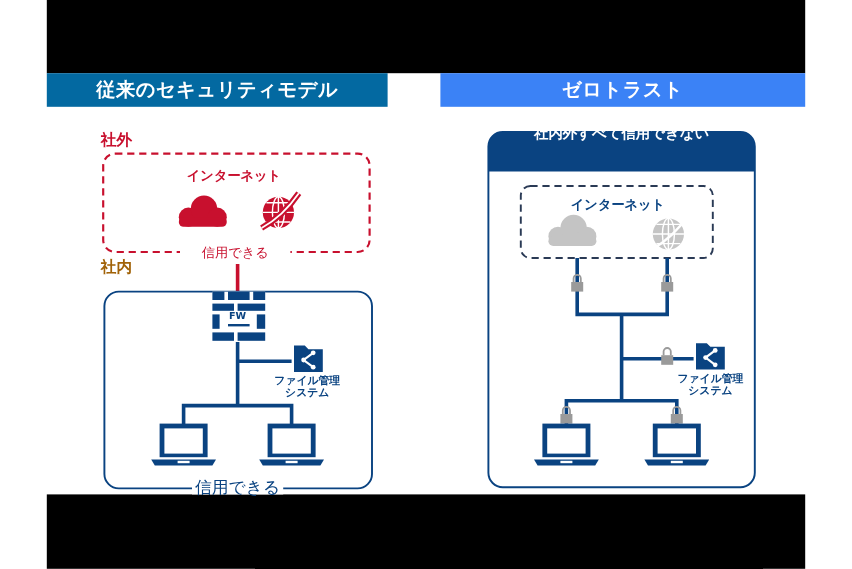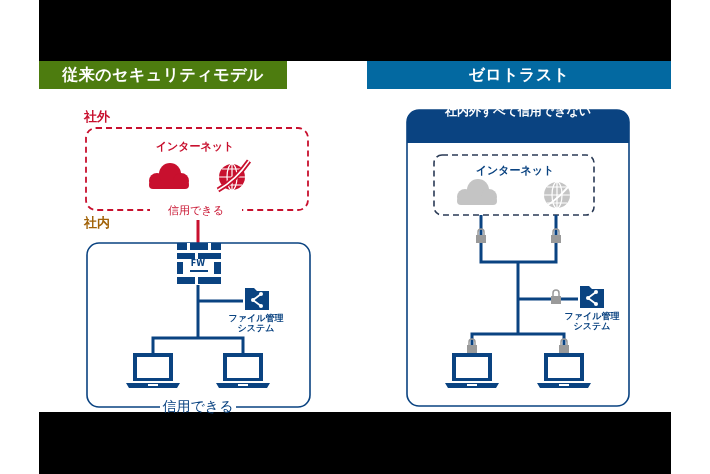--- a/index.html
+++ b/index.html
@@ -9,22 +9,22 @@
   .lbl{position:absolute;font-weight:bold;font-size:13px;}
   .txt{position:absolute;font-weight:bold;white-space:nowrap;text-align:center;}
   svg{position:absolute;left:0;top:0;}
 </style>
 </head>
 <body>
 
 <div class="black" style="left:39px;top:0;width:632px;height:61px;"></div>
 <div class="black" style="left:39px;top:412px;width:632px;height:62px;"></div>
 
-<div class="hdr" style="left:39px;width:248px;background:#4d7c0f;">従来のセキュリティモデル</div>
-<div class="hdr" style="left:367px;width:304px;background:#0369a1;">ゼロトラスト</div>
+<div class="hdr" style="left:39px;width:284px;background:#0369a1;">従来のセキュリティモデル</div>
+<div class="hdr" style="left:367px;width:304px;background:#3b82f6;">ゼロトラスト</div>
 
 <svg width="710" height="474">
   <defs>
     <g id="laptop">
       <rect x="-20" y="-22" width="40" height="28" fill="#0a4381"></rect>
       <rect x="-16" y="-18" width="32" height="21" fill="#fff"></rect>
       <path d="M-27 8 L27 8 L24 13 L-24 13 Z" fill="#0a4381"></path>
       <rect x="-5" y="9" width="10" height="2" fill="#fff"></rect>
     </g>
     <g id="folder">

